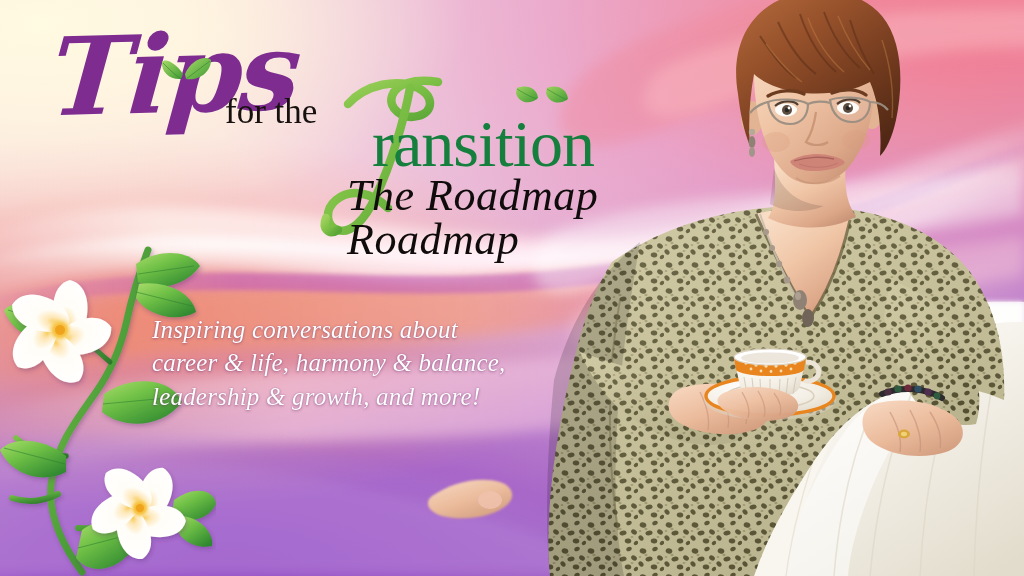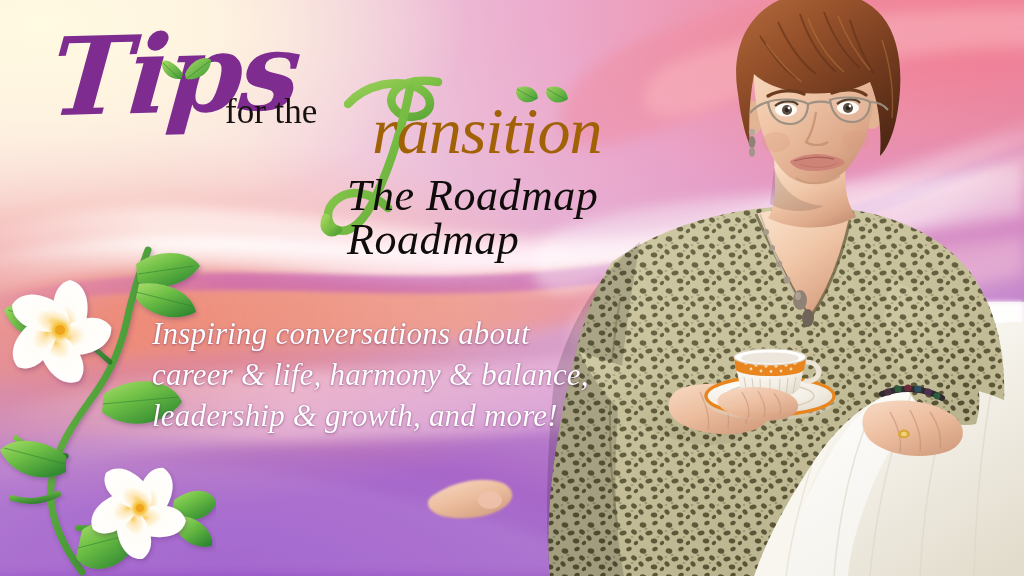--- a/index.html
+++ b/index.html
@@ -61,43 +61,43 @@
     position:absolute; left:183px; top:76px;
     font-family:"Liberation Serif", serif;
     font-size:35px; font-weight:400; color:#16110f;
     letter-spacing:0px;
   }
   .swash-t{
     position:absolute; left:272px; top:42px;
     width:140px; height:185px;
   }
   .word-ransition{
-    position:absolute; left:330px; top:82px;
+    position:absolute; left:330px; top:95px;
     font-family:"Liberation Serif", serif;
-    font-style:italic; font-weight:400;
-    font-size:66px; line-height:1; color:#a16207;
+    font-weight:400;
+    font-size:66px; line-height:1; color:#15803d;
     letter-spacing:-1px;
   }
   .word-subtitle{
     position:absolute; left:305px; top:158px;
     font-family:"Liberation Serif", serif;
     font-style:italic; font-weight:400;
     font-size:44px; line-height:1; color:#100c0b;
     letter-spacing:0.5px;
   }
 
   
   .leafpair{ position:absolute; }
 
   
   .tagline{
     position:absolute; left:152px; top:313px; width:440px;
     font-family:"Liberation Serif", serif;
     font-style:italic; font-weight:400;
-    font-size:31px; line-height:1.33;
+    font-size:25px; line-height:1.33;
     color:#ffffff;
     text-shadow:0 1px 3px rgba(90,30,90,0.45), 0 0 1px rgba(120,50,120,0.6);
     letter-spacing:0.2px;
   }
   .tagline div{ white-space:nowrap; }
 
   
   .vine{ position:absolute; left:-14px; top:242px; width:230px; height:334px; }
 
   

